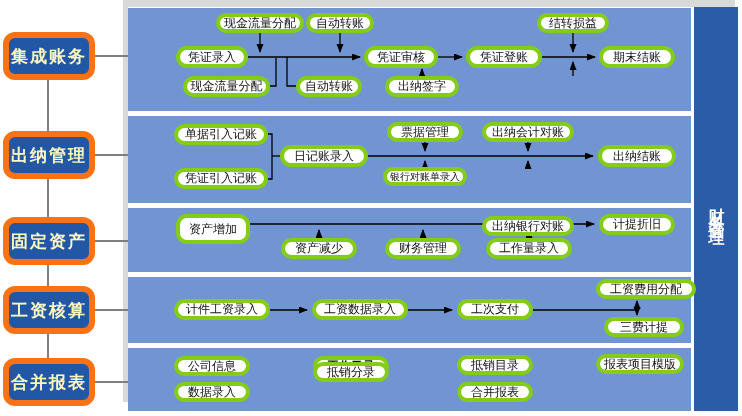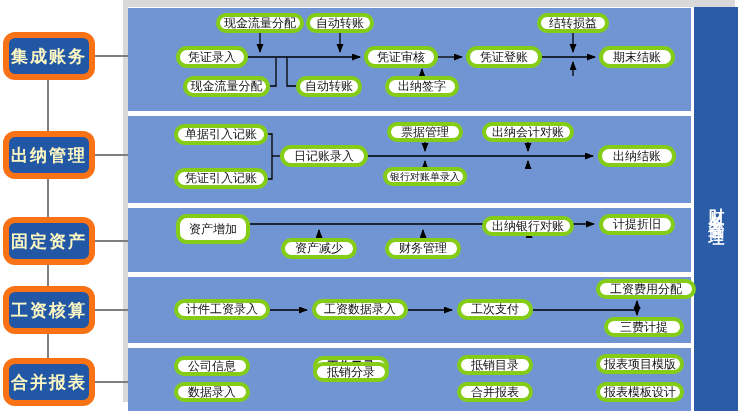--- a/index.html
+++ b/index.html
@@ -111,30 +111,30 @@
   <div class="pill" style="left:280px;top:145px;width:88px;height:22px;">日记账录入</div>
   <div class="pill" style="left:482px;top:122px;width:92px;height:20px;">出纳会计对账</div>
   <div class="pill" style="left:387px;top:122px;width:76px;height:20px;">票据管理</div>
   <div class="pill" style="left:598px;top:145px;width:78px;height:22px;">出纳结账</div>
   <div class="pill sm" style="left:383px;top:167px;width:84px;height:19px;">银行对账单录入</div>
   <div class="pill" style="left:482px;top:168px;width:92px;height:20px;margin-top:48px;">出纳银行对账</div>
 
   <div class="pill" style="left:176px;top:214px;width:74px;height:30px;">资产增加</div>
   <div class="pill" style="left:281px;top:238px;width:76px;height:21px;">资产减少</div>
   <div class="pill" style="left:385px;top:238px;width:76px;height:21px;">财务管理</div>
+  <div class="pill" style="left:486px;top:238px;width:86px;height:21px;">工作量录入</div>
   <div class="pill" style="left:599px;top:214px;width:76px;height:21px;">计提折旧</div>
 
   <div class="pill" style="left:174px;top:299px;width:96px;height:21px;">计件工资录入</div>
   <div class="pill" style="left:312px;top:299px;width:96px;height:21px;">工资数据录入</div>
   <div class="pill" style="left:457px;top:299px;width:76px;height:21px;">工次支付</div>
   <div class="pill" style="left:596px;top:279px;width:100px;height:20px;">工资费用分配</div>
   <div class="pill" style="left:604px;top:317px;width:80px;height:20px;">三费计提</div>
 
   <div class="pill" style="left:174px;top:356px;width:76px;height:20px;">公司信息</div>
   <div class="pill" style="left:313px;top:356px;width:76px;height:20px;font-weight:bold;">工作目录</div>
   <div class="pill" style="left:457px;top:355px;width:76px;height:20px;">抵销目录</div>
   <div class="pill" style="left:596px;top:354px;width:88px;height:20px;">报表项目模版</div>
   <div class="pill" style="left:174px;top:382px;width:76px;height:20px;">数据录入</div>
   <div class="pill" style="left:313px;top:362px;width:76px;height:20px;">抵销分录</div>
   <div class="pill" style="left:457px;top:382px;width:76px;height:20px;">合并报表</div>
-  <div class="pill" style="left:596px;top:382px;width:88px;height:20px;">报表模板设计</div>
 
 </div>
 
 </body></html>

